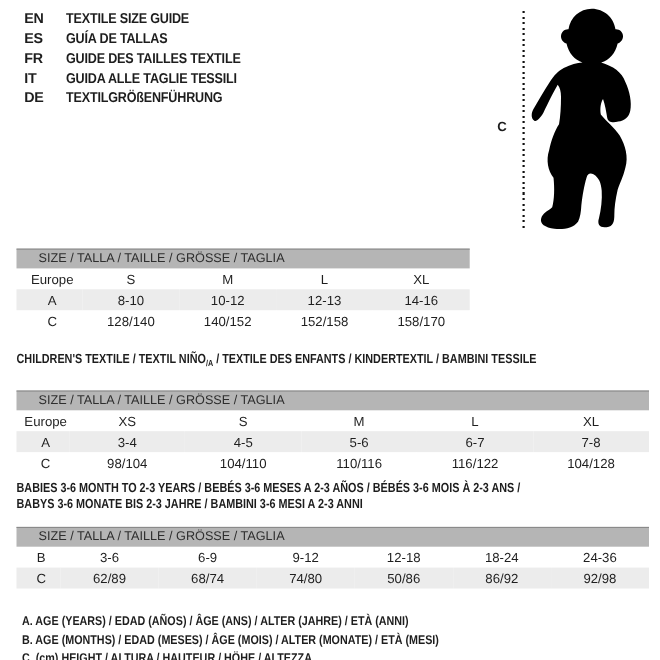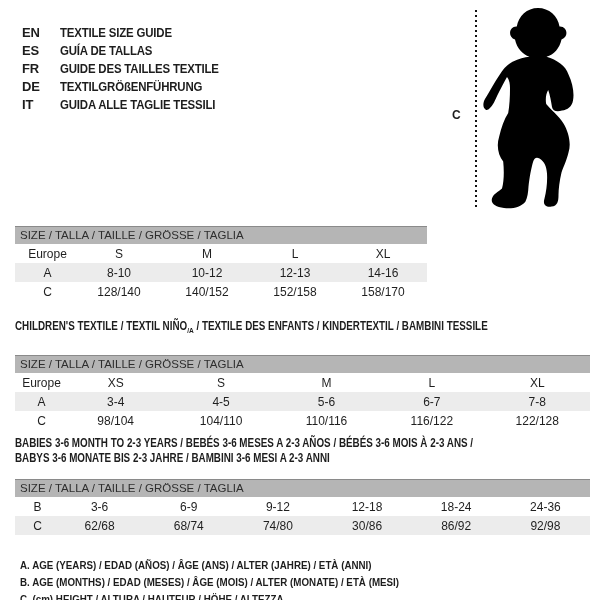--- a/index.html
+++ b/index.html
@@ -1,41 +1,41 @@
 <!DOCTYPE html>
 <html><head>
 <meta charset="utf-8">
 <style>
   html,body{margin:0;padding:0;background:#fff;}
   body{font-family:"Liberation Sans",sans-serif;color:#1d1d1d;}
   .canvas{position:relative;width:600px;height:600px;background:#ffffff;overflow:hidden;}
 
   
-  .lang-block{position:absolute;left:22px;top:23px;}
+  .lang-block{position:absolute;left:22px;top:7px;}
   .lang-row{display:flex;height:18px;align-items:center;}
   .lang-code{width:38px;font-weight:bold;font-size:13px;letter-spacing:-0.2px;}
   .lang-label{display:inline-block;font-weight:bold;font-size:13px;white-space:nowrap;
               transform:scaleX(0.88);transform-origin:0 50%;letter-spacing:-0.2px;}
 
   
   .figure-line{position:absolute;left:475px;top:10px;width:2px;height:198px;
                background:repeating-linear-gradient(to bottom,#111 0px,#111 2px,transparent 2px,transparent 5px);}
   .figure-c{position:absolute;left:452px;top:108px;font-size:12px;font-weight:600;}
   .baby{position:absolute;left:478px;top:5px;}
 
   
   .size-section{position:absolute;left:15px;}
   .t1{top:217px;width:412px;}
   .t2{top:319px;width:575px;}
   .t3{top:436px;width:575px;}
   .table-title{font-size:12px;font-weight:bold;}
   .table-title .line{transform:scaleX(0.82);transform-origin:0 50%;white-space:nowrap;line-height:15px;}
   .table-title .sub{font-size:8px;vertical-align:-3px;}
   .bar{height:17px;background:#b5b5b5;border-top:1px solid #8a8a8a;line-height:17px;
-       padding-left:5px;font-size:11.5px;color:#2e2e2e;}
+       padding-left:20px;font-size:11.5px;color:#2e2e2e;}
   .t1 .bar{margin-top:9px;}
   .t2 .bar{margin-top:17px;}
   .t3 .bar{margin-top:13px;}
   table{border-collapse:collapse;table-layout:fixed;width:100%;}
   td{height:19px;font-size:12px;text-align:center;padding:0;color:#1f1f1f;}
   td.rowlabel{text-align:center;padding-left:5px;}
   .t1 td.rowlabel{width:55px;}
   .t2 td.rowlabel{width:43px;}
   .t3 td.rowlabel{width:35px;}
   tbody tr:nth-child(even) td{background:#ececec;}
@@ -57,26 +57,26 @@
       </div>
       <div class="lang-row">
         <span class="lang-code">ES</span>
         <span class="lang-label">GUÍA DE TALLAS</span>
       </div>
       <div class="lang-row">
         <span class="lang-code">FR</span>
         <span class="lang-label">GUIDE DES TAILLES TEXTILE</span>
       </div>
       <div class="lang-row">
+        <span class="lang-code">IT</span>
+        <span class="lang-label">GUIDA ALLE TAGLIE TESSILI</span>
+      </div>
+      <div class="lang-row">
         <span class="lang-code">DE</span>
         <span class="lang-label">TEXTILGRÖßENFÜHRUNG</span>
-      </div>
-      <div class="lang-row">
-        <span class="lang-code">IT</span>
-        <span class="lang-label">GUIDA ALLE TAGLIE TESSILI</span>
       </div>
     </div>
 
   <div class="figure-line"></div>
   <div class="figure-c">C</div>
   <svg class="baby" width="120" height="208" viewBox="0 0 120 208" aria-hidden="true">
     <path fill="#000000" d="
       M60 3
       C71 3 80 11 81.5 21.5
       C89 21 91.5 31.5 83.5 34.5
@@ -172,21 +172,21 @@
             <td>5-6</td>
             <td>6-7</td>
             <td>7-8</td>
           </tr>
           <tr>
             <td class="rowlabel">C</td>
             <td>98/104</td>
             <td>104/110</td>
             <td>110/116</td>
             <td>116/122</td>
-            <td>122/128</td>
+            <td>104/128</td>
           </tr>
         </tbody>
       </table>
   </section>
 
   <section class="size-section t3">
     <div class="table-title">
         <div class="line"><span>BABIES 3-6 MONTH TO 2-3 YEARS / BEBÉS 3-6 MESES A 2-3 AÑOS / BÉBÉS 3-6 MOIS À 2-3 ANS /</span></div>
         <div class="line"><span>BABYS 3-6 MONATE BIS 2-3 JAHRE / BAMBINI 3-6 MESI A 2-3 ANNI</span></div>
       </div>
@@ -199,24 +199,24 @@
             <td class="rowlabel">B</td>
             <td>3-6</td>
             <td>6-9</td>
             <td>9-12</td>
             <td>12-18</td>
             <td>18-24</td>
             <td>24-36</td>
           </tr>
           <tr>
             <td class="rowlabel">C</td>
-            <td>62/68</td>
+            <td>62/89</td>
             <td>68/74</td>
             <td>74/80</td>
-            <td>30/86</td>
+            <td>50/86</td>
             <td>86/92</td>
             <td>92/98</td>
           </tr>
         </tbody>
       </table>
   </section>
 
   <div class="footnotes">
       <div class="footnote">A. AGE (YEARS) / EDAD (AÑOS) / ÂGE (ANS) / ALTER (JAHRE) / ETÀ (ANNI)</div>
       <div class="footnote">B. AGE (MONTHS) / EDAD (MESES) / ÂGE (MOIS) / ALTER (MONATE) / ETÀ (MESI)</div>

